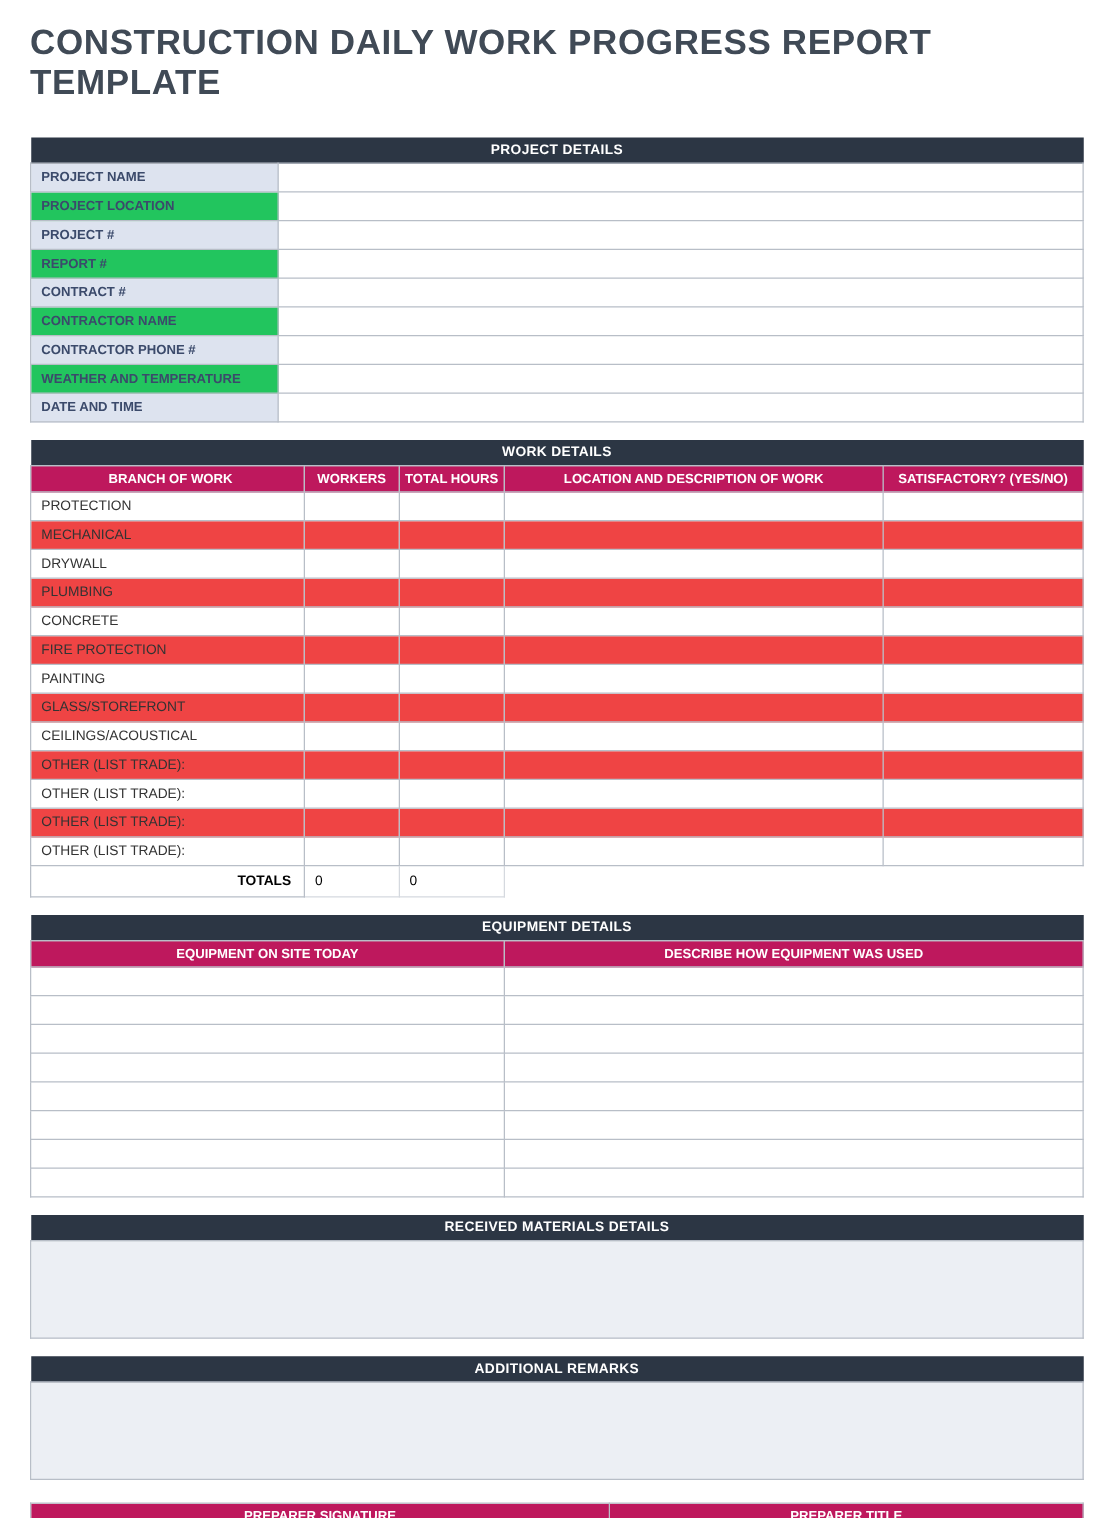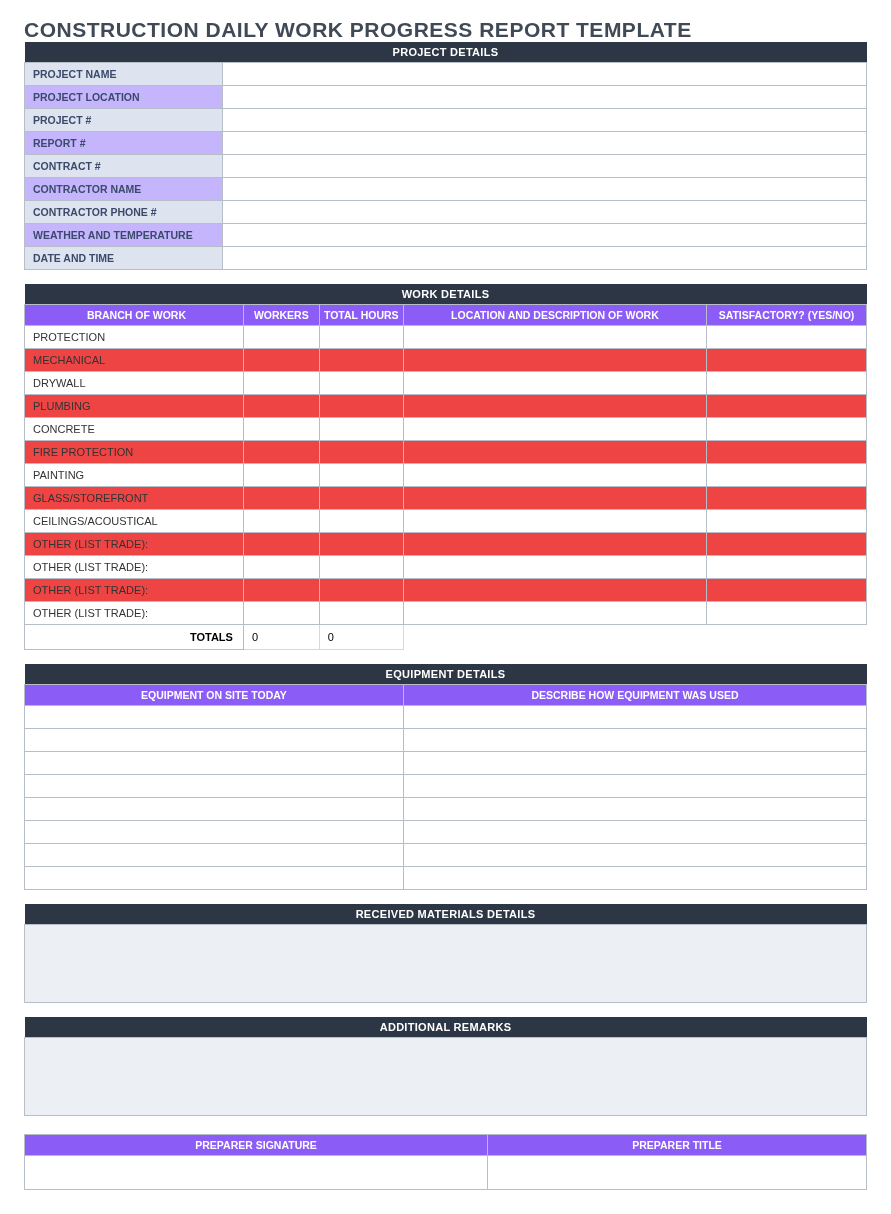--- a/index.html
+++ b/index.html
@@ -4,59 +4,59 @@
 <style>
   * { box-sizing: border-box; margin: 0; padding: 0; }
   body {
     font-family: "Segoe UI", Arial, sans-serif;
     background: #ffffff;
     padding: 18px 24px;
     width: 891px;
   }
   h1 {
     color: #404a56;
-    font-size: 21px;
+    font-size: 28px;
     font-weight: 700;
     letter-spacing: 0.5px;
-    margin-bottom: 0;
+    margin-bottom: 28px;
   }
   table {
     width: 100%;
     border-collapse: collapse;
     margin-bottom: 14px;
   }
   .section-header {
     background: #2c3644;
     color: #ffffff;
     font-size: 11px;
     font-weight: 700;
     text-align: center;
     padding: 4px 0;
     letter-spacing: 0.3px;
   }
   .col-header {
-    background: #8b5cf6;
+    background: #be185d;
     color: #ffffff;
     font-size: 10.5px;
     font-weight: 700;
     text-align: center;
     padding: 4px 3px;
     border: 1px solid #b8bec7;
   }
   .field-label {
     background: #c9d3e6;
     color: #3b4a6b;
     font-size: 10.5px;
     font-weight: 700;
     padding: 5px 8px;
     border: 1px solid #b8bec7;
     width: 198px;
   }
   .field-label.alt { background: #dde3ef; }
-  .field-label.alt2 { background: #c4b5fd; }
+  .field-label.alt2 { background: #22c55e; }
   .cell {
     border: 1px solid #b8bec7;
     padding: 5px 8px;
     font-size: 11px;
     color: #333;
     height: 23px;
   }
   .row-alt .cell { background: #ef4444; }
   .totals-label {
     font-size: 11px;

